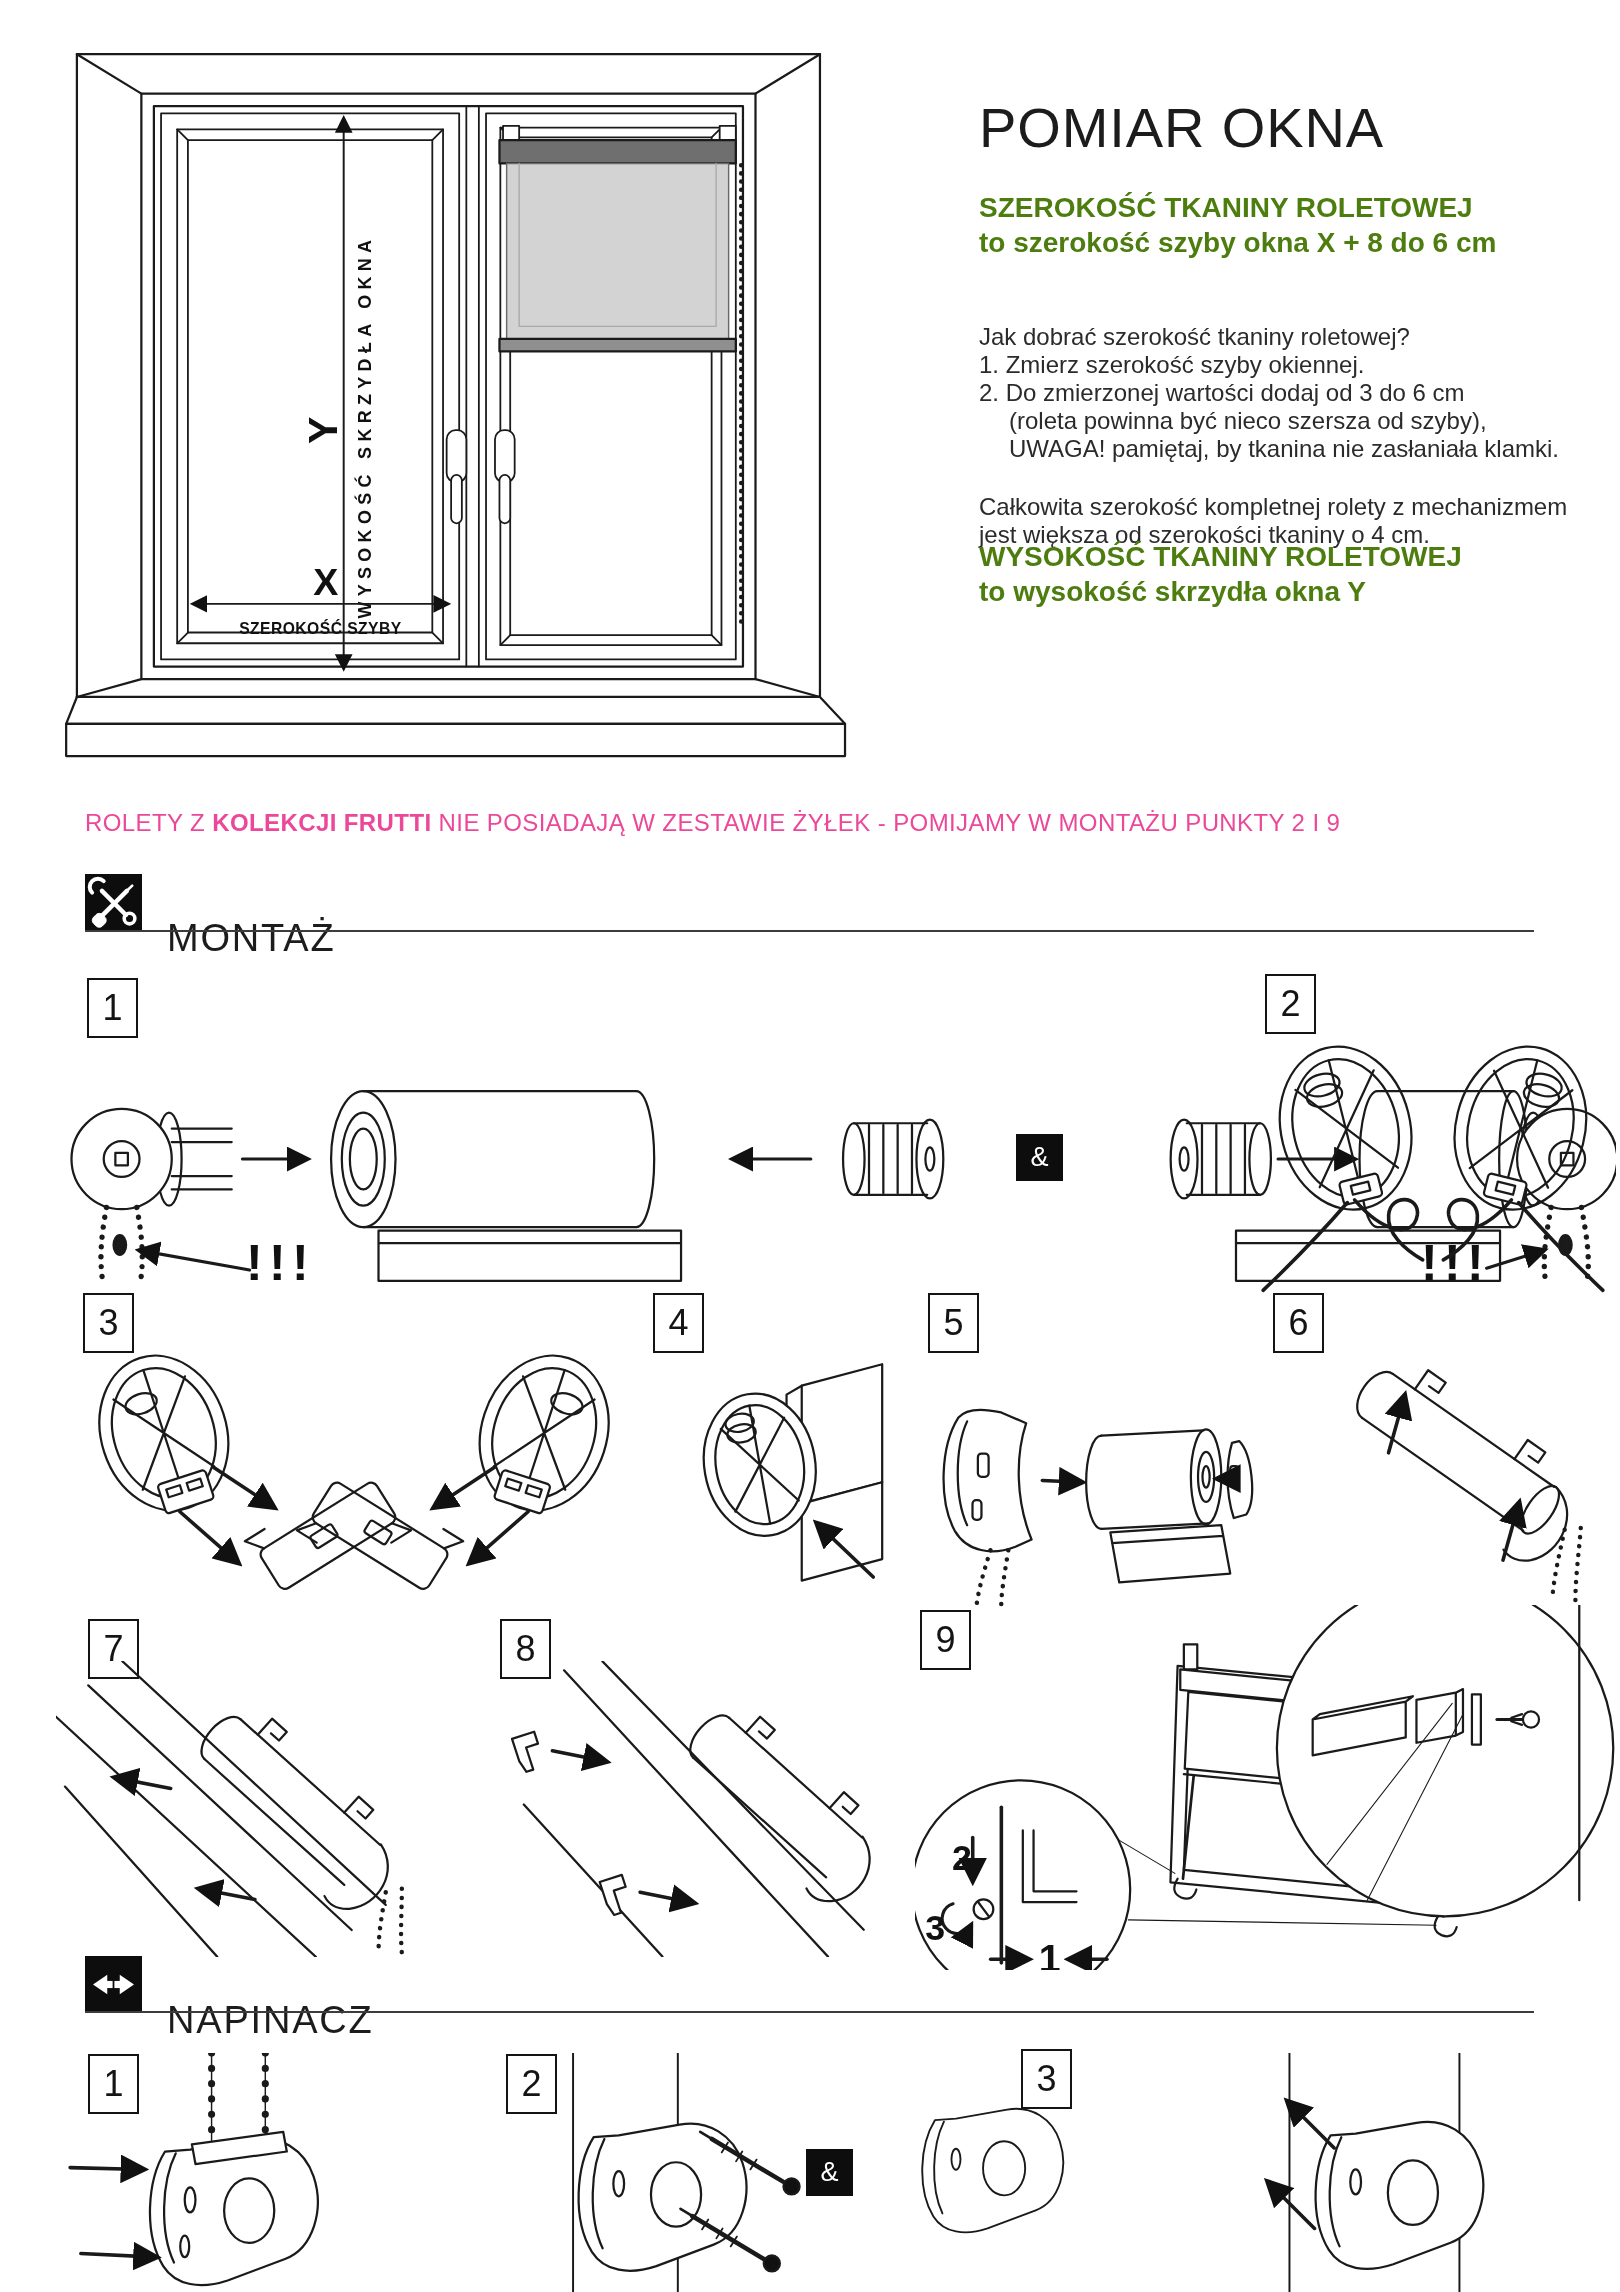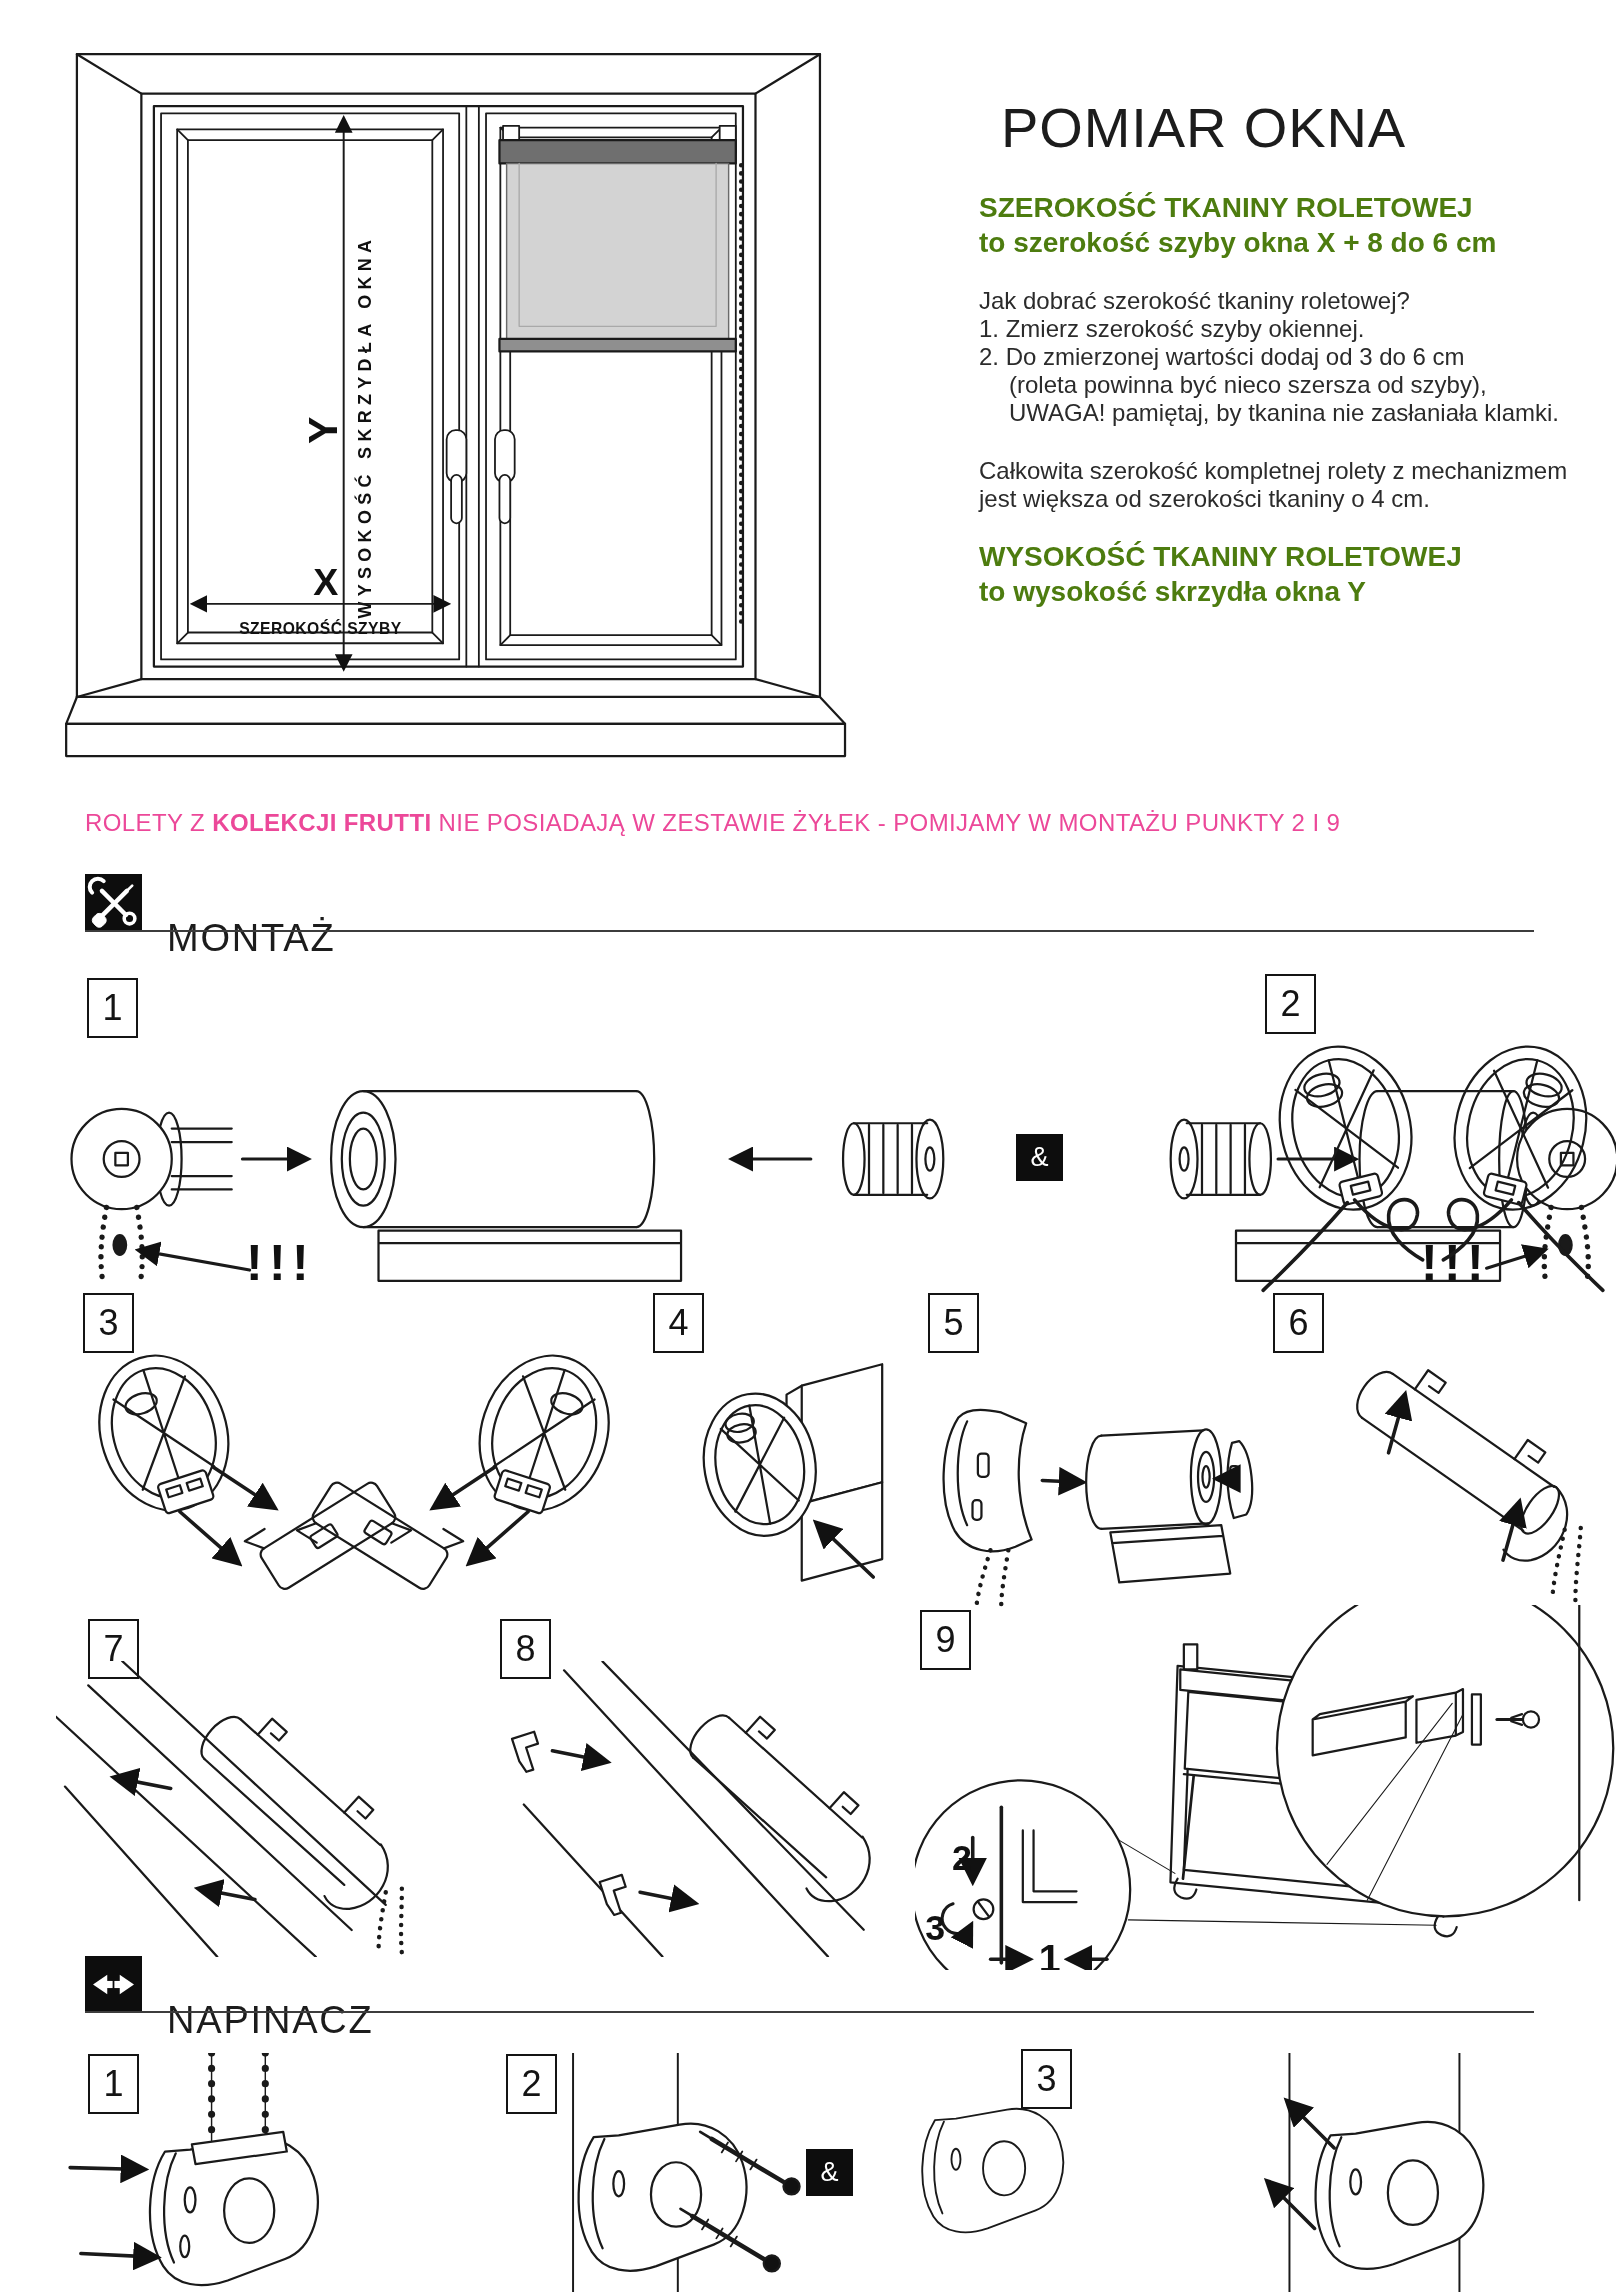--- a/index.html
+++ b/index.html
@@ -1,21 +1,21 @@
 <!DOCTYPE html>
 <html style="font-size:14.3px"><head>
 <meta charset="utf-8">
 <style>
   html,body{margin:0;padding:0;background:#e8e8e8;}
   .page{position:relative;width:1620px;height:2293px;background:#ffffff;overflow:hidden;
         font-family:"Liberation Sans",sans-serif;color:#222;}
   .abs{position:absolute;}
-  .h1{font-size:56px;font-weight:400;letter-spacing:0.9px;color:#1c1c1c;margin-left:22px;}
+  .h1{font-size:56px;font-weight:400;letter-spacing:0.9px;color:#1c1c1c;}
   .subhead{font-size:28px;font-weight:bold;line-height:35px;color:#4d7c0f;}
-  .body{font-size:24px;line-height:28px;color:#2b2b2b;}
+  .body{font-size:24px;line-height:28px;color:#2b2b2b;margin-top:36px;}
   .body .ind{padding-left:30px;}
   .notice{font-size:24px;letter-spacing:0.4px;white-space:nowrap;}
   .notice b{font-weight:bold;}
   .secTitle{font-size:38px;font-weight:400;letter-spacing:1.8px;color:#1c1c1c;margin-top:32px;}
   .secLine{height:1.8px;background:#3c3c3c;}
   .iconBox{width:57px;height:57px;background:#0d0d0d;}
   .stepbox{width:47px;height:56px;border:2.7px solid #141414;background:#fff;
            display:flex;align-items:center;justify-content:center;
            font-size:36px;color:#141414;}
   .ampbox{width:47px;height:47px;background:#0d0d0d;color:#fff;display:flex;

